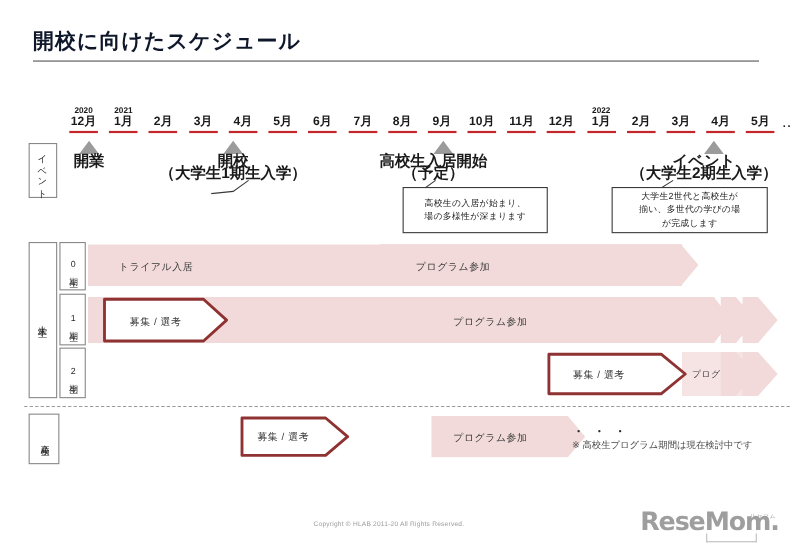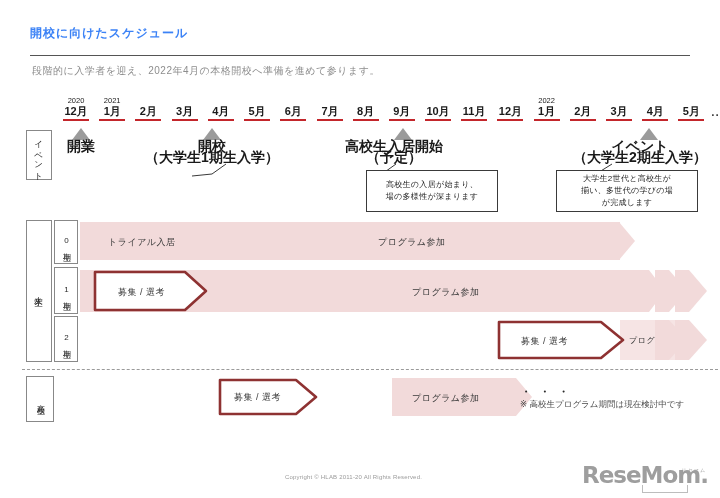--- a/index.html
+++ b/index.html
@@ -9,37 +9,37 @@
     font-family:"Liberation Sans","DejaVu Sans",sans-serif;
     color:#333;
     overflow:hidden;
     position:relative;
   }
   .slide{position:absolute;left:0;top:0;width:720px;height:498px;}
 
   
   .title{
     position:absolute;left:30px;top:25px;
-    font-size:12px;font-weight:bold;letter-spacing:1px;
-    color:#3b82f6;
+    font-size:19px;font-weight:bold;letter-spacing:1px;
+    color:#0f172a;
     white-space:nowrap;
   }
   .title-rule{
     position:absolute;left:30px;top:55px;width:660px;height:1px;
     background:#555;
   }
   .subtitle{
     position:absolute;left:32px;top:64px;
     font-size:10px;color:#8d8d8d;letter-spacing:.5px;white-space:nowrap;
   }
 
   
   .axis{position:absolute;left:58px;top:96px;width:660px;height:28px;}
   .mcell{position:absolute;top:0;width:36px;text-align:center;}
-  .myear{font-size:7.5px;font-weight:normal;color:#1a1a1a;line-height:9px;height:9px;}
+  .myear{font-size:7.5px;font-weight:bold;color:#1a1a1a;line-height:9px;height:9px;}
   .mname{font-size:11px;font-weight:bold;color:#1a1a1a;line-height:12px;}
   .mtick{width:26px;height:1.6px;background:#c3262b;margin:2px auto 0 auto;}
   .mdots{position:absolute;top:11px;font-size:10px;font-weight:bold;color:#1a1a1a;letter-spacing:1.5px;}
 
   
   .vbox{
     position:absolute;border:1.2px solid #888;background:#fff;
     display:flex;align-items:center;justify-content:center;
     font-size:8.5px;color:#2a2a2a;line-height:10px;
     writing-mode:vertical-rl;text-orientation:upright;
@@ -115,21 +115,20 @@
     border:1px solid #bdbdbd;border-top:none;
   }
 </style>
 </head>
 <body>
 
 <div class="slide">
 
   <div class="title">開校に向けたスケジュール</div>
   <div class="title-rule"></div>
-  <div class="subtitle">段階的に入学者を迎え、2022年4月の本格開校へ準備を進めて参ります。</div>
 
   <div class="axis" id="axis">
       <div class="mcell" style="left: 0px;">
         <div class="myear">2020</div>
         <div class="mname">12月</div>
         <div class="mtick"></div>
       </div>
       <div class="mcell" style="left: 36.2px;">
         <div class="myear">2021</div>
         <div class="mname">1月</div>

